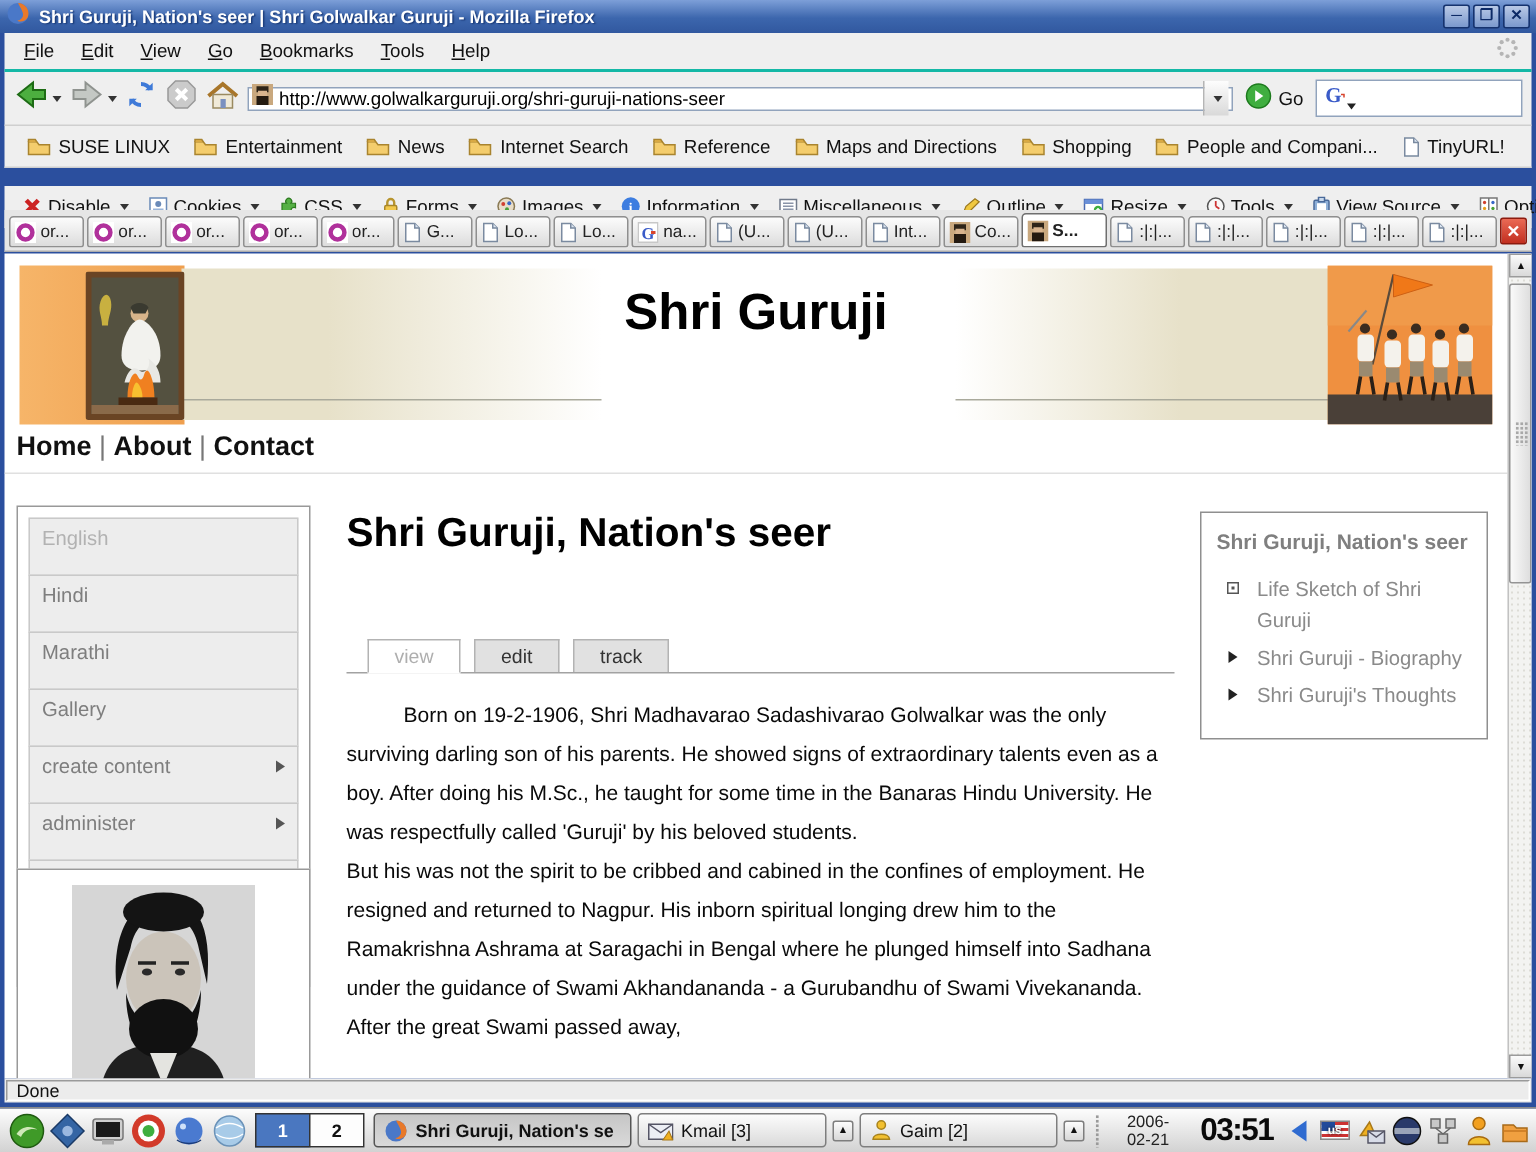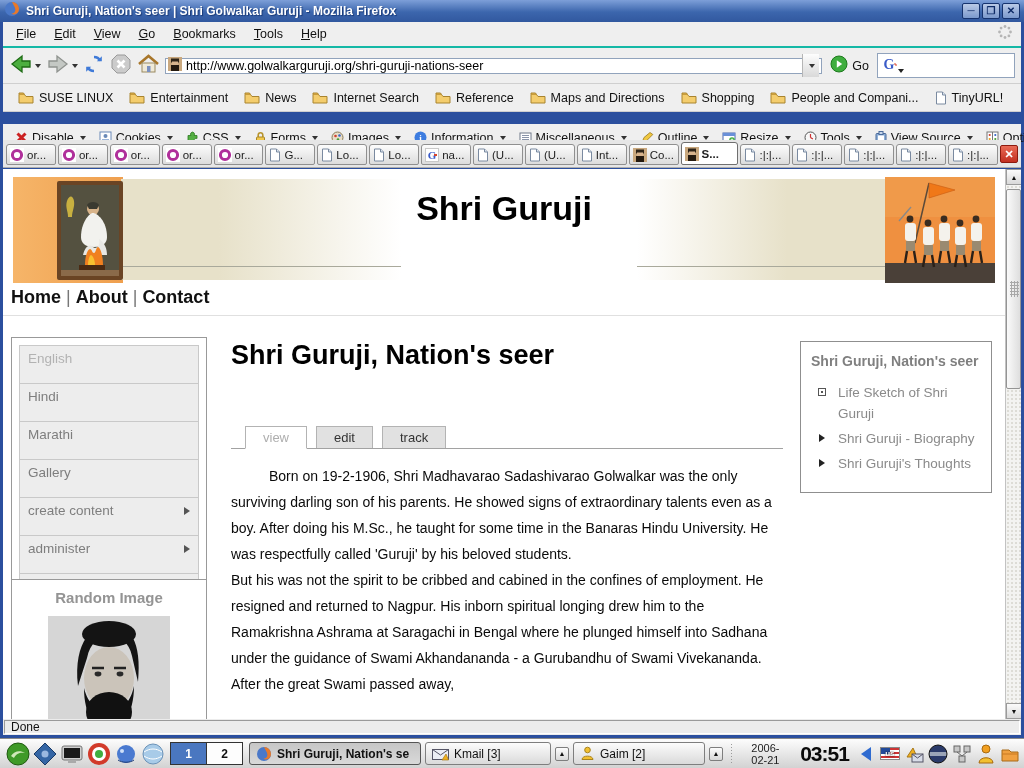--- a/index.html
+++ b/index.html
@@ -743,21 +743,20 @@
         <div class="menu-item">Hindi</div>
         <div class="menu-item">Marathi</div>
         <div class="menu-item">Gallery</div>
         <div class="menu-item">create content<span class="sub-arrow"></span></div>
         <div class="menu-item">administer<span class="sub-arrow"></span></div>
         <div class="menu-item">my account</div>
         <div class="menu-item">log out</div>
       </div>
 
     <div class="random-box">
-      <div class="rtitle">Random Image</div>
       <span id="img-portrait"><svg width="122" height="150" viewBox="0 0 122 150">
             <rect width="122" height="150" fill="#d6d6d6"></rect>
             <path d="M18 150c0-34 16-44 43-44s43 10 43 44z" fill="#202020"></path>
             <ellipse cx="61" cy="62" rx="25" ry="31" fill="#cbc4ba"></ellipse>
             <path d="M30 70C25 24 46 8 62 8c20 0 32 18 28 58l-6-26c-3-14-12-20-22-20-11 0-20 7-23 22z" fill="#141414"></path>
             <ellipse cx="61" cy="18" rx="27" ry="13" fill="#141414"></ellipse>
             <ellipse cx="50" cy="58" rx="3.4" ry="2.4" fill="#2a2a2a"></ellipse>
             <ellipse cx="72" cy="58" rx="3.4" ry="2.4" fill="#2a2a2a"></ellipse>
             <path d="M44 52h12M66 52h12" stroke="#222" stroke-width="2.4"></path>
             <path d="M36 72c0 26 10 40 25 40s25-16 25-42c-4 18-12 24-25 24s-21-6-25-22z" fill="#111"></path>

